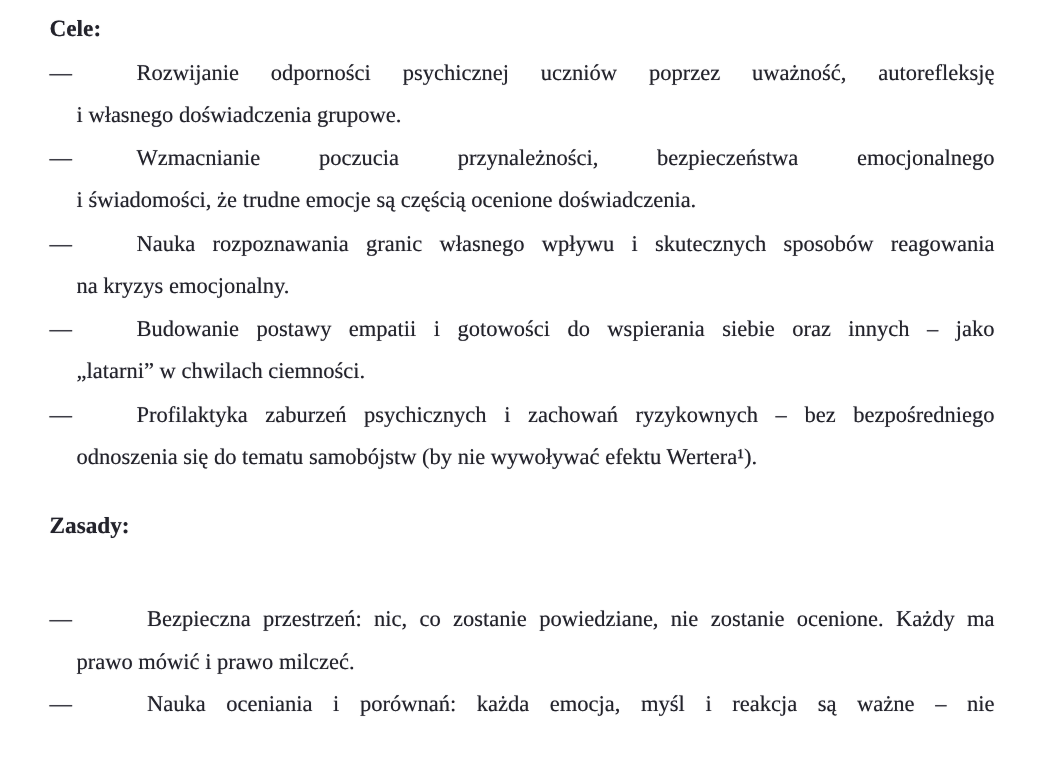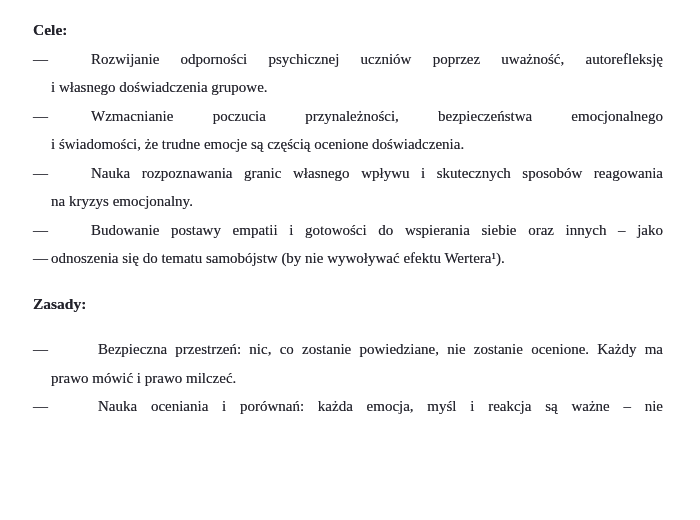--- a/index.html
+++ b/index.html
@@ -10,32 +10,32 @@
   body {
     width: 700px;
     height: 520px;
     overflow: hidden;
     font-family: "Liberation Serif", "DejaVu Serif", serif;
     color: #23232b;
   }
   .doc {
     box-sizing: border-box;
     width: 700px;
-    padding: 16px 37px 0 33px;
+    padding: 6px 37px 0 33px;
     font-size: 15px;
     line-height: 28.5px;
     text-shadow: 0 0 0.5px rgba(35, 35, 50, 0.55);
   }
   .heading {
     font-weight: 700;
     font-size: 15.5px;
   }
   .heading.gap-around {
     margin-top: 17px;
-    margin-bottom: 17px;
+    margin-bottom: 34px;
   }
   .bullet-item {
     display: flex;
     align-items: flex-start;
   }
   .bullet-dash {
     flex: 0 0 18px;
     white-space: nowrap;
   }
   .bullet-lines {
@@ -82,26 +82,28 @@
       <div class="bullet-lines">
         <div class="line first">Nauka rozpoznawania granic własnego wpływu i skutecznych sposobów reagowania</div>
         <div class="line rest">na kryzys emocjonalny.</div>
       </div>
     </div>
 
     <div class="bullet-item">
       <span class="bullet-dash">—</span>
       <div class="bullet-lines">
         <div class="line first">Budowanie postawy empatii i gotowości do wspierania siebie oraz innych – jako</div>
+        <div class="line rest">„latarni” w chwilach ciemności.</div>
       </div>
     </div>
 
     <div class="bullet-item">
       <span class="bullet-dash">—</span>
       <div class="bullet-lines">
+        <div class="line first">Profilaktyka zaburzeń psychicznych i zachowań ryzykownych – bez bezpośredniego</div>
         <div class="line rest">odnoszenia się do tematu samobójstw (by nie wywoływać efektu Wertera¹).</div>
       </div>
     </div>
 
   </div>
 
   <div class="heading gap-around">Zasady:</div>
 
   <div class="bullet-list section-zasady">
 

